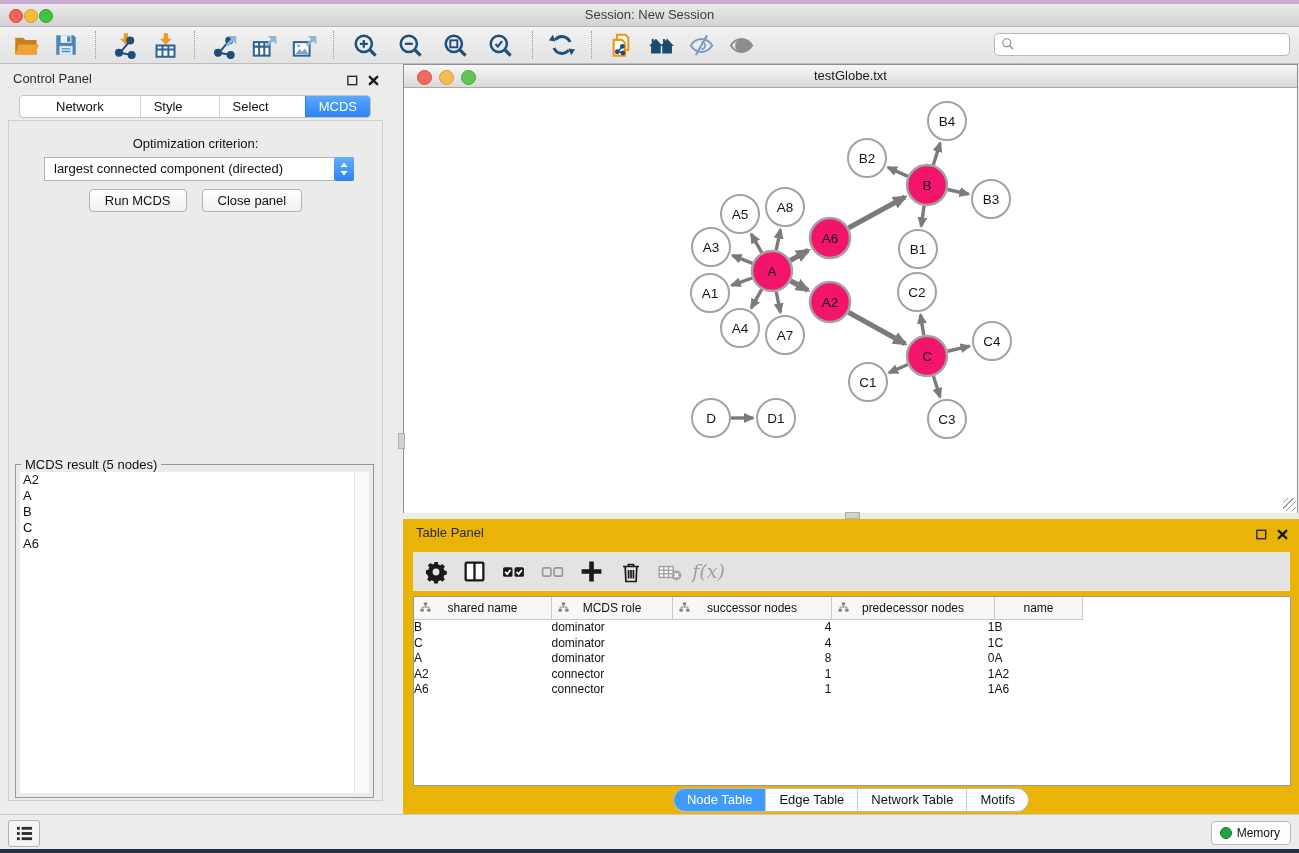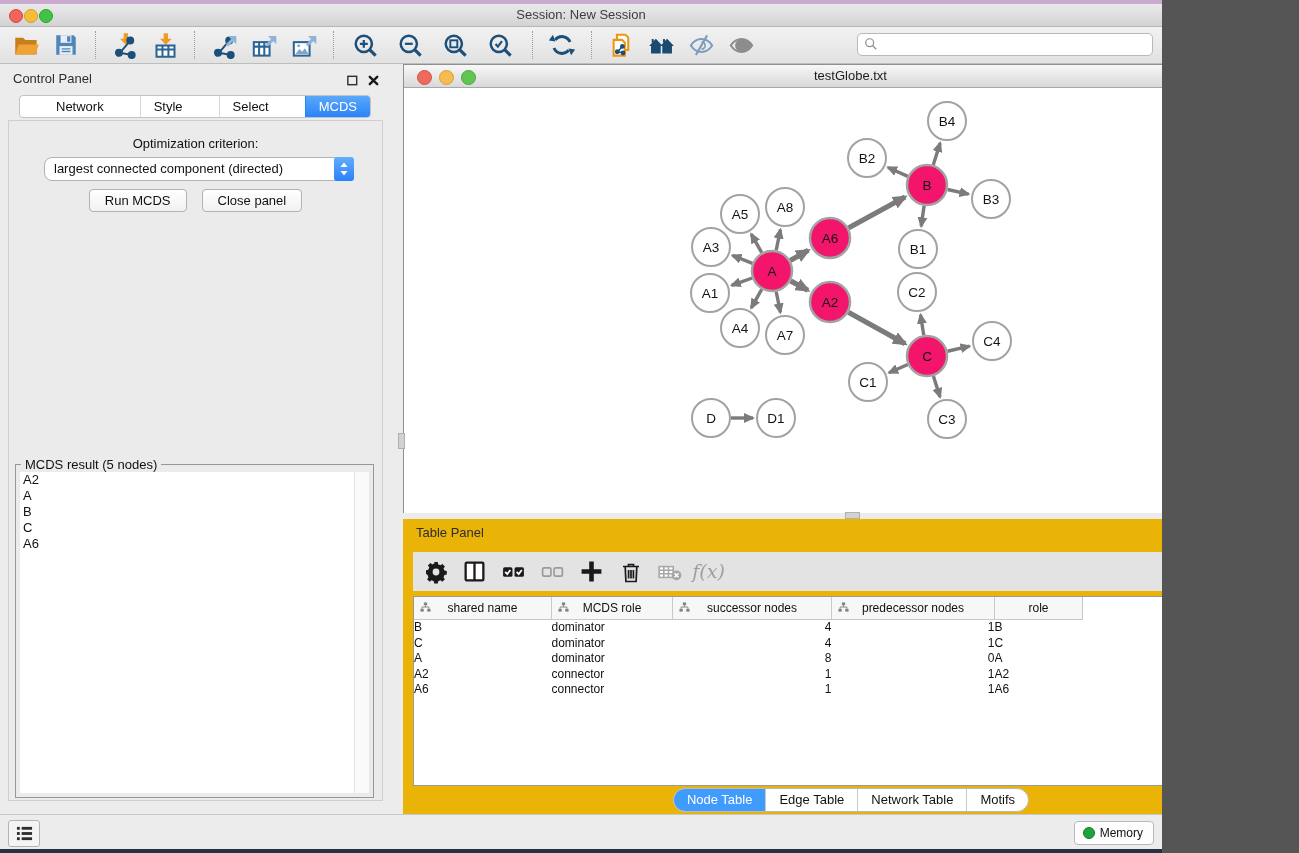--- a/index.html
+++ b/index.html
@@ -1,16 +1,16 @@
 <!DOCTYPE html>
 <html><head>
 <meta charset="utf-8">
 <style>
   html,body{margin:0;padding:0;background:#555;}
-  .screen{position:relative;width:1162px;height:853px;background:#ececec;overflow:hidden;
+  .screen{position:relative;width:1299px;height:853px;background:#ececec;overflow:hidden;
           font-family:"Liberation Sans",sans-serif;-webkit-font-smoothing:antialiased;}
   
   .top-strip{position:absolute;left:0;top:0;width:100%;height:4px;background:#c9abd0;}
   .titlebar{position:absolute;left:0;top:4px;width:100%;height:22px;
             background:linear-gradient(#eaeaea,#d3d3d3);border-bottom:1px solid #b6b6b6;}
   .tl{position:absolute;top:5px;width:12px;height:12px;border-radius:50%;}
   .tl.red{left:9px;background:#f4645c;border:1px solid #d9443e;}
   .tl.yellow{left:24px;background:#f8bd38;border:1px solid #d89b28;}
   .tl.green{left:39px;background:#41c244;border:1px solid #2aa22e;}
   .main-title{position:absolute;left:0;right:0;top:3px;text-align:center;font-size:13px;color:#3c3c3c;}
@@ -32,21 +32,21 @@
   
   .control-dock{position:absolute;left:0;top:65px;width:390px;height:749px;background:#ececec;}
   .cp-tabs{position:absolute;top:30px;left:50%;transform:translateX(-50%);}
   .seg-tabs{display:inline-flex;border:1px solid #c3c3c3;border-radius:4px;overflow:hidden;background:#fff;height:21px;}
   .seg{padding:0 13px;font-size:13px;line-height:21px;color:#111;border-left:1px solid #d8d8d8;white-space:nowrap;margin-left:23px;}
   .seg:first-child{border-left:none;}
   .seg.active{background:linear-gradient(#5ba8fb,#2a84f8);color:#fff;border-left-color:#2a84f8;}
   .cp-inner{position:absolute;left:8px;right:7px;top:55px;bottom:13px;background:#ebebeb;border:1px solid #cfcfcf;}
   .opt-label{position:absolute;top:15px;left:0;right:0;text-align:center;font-size:13px;color:#111;}
   .combo{position:absolute;left:35px;right:28px;top:36px;height:22px;background:#fff;
-         border:1px solid #b2b2b2;border-radius:8px;font-size:13px;line-height:22px;}
+         border:1px solid #b2b2b2;border-radius:0;font-size:13px;line-height:22px;}
   .combo-text{position:absolute;left:9px;top:0;color:#111;white-space:nowrap;}
   .combo-stepper{position:absolute;right:-1px;top:-1px;width:20px;height:24px;border-radius:3px;
                  background:linear-gradient(#64adfc,#2a82f7);display:flex;align-items:center;justify-content:center;}
   .cp-buttons{position:absolute;top:68px;left:0;right:0;display:flex;justify-content:center;gap:15px;}
   .std-btn{height:23px;padding:0 15px;border:1px solid #b2b2b2;border-radius:4px;
            background:linear-gradient(#ffffff,#f1f1f1);font-size:13px;color:#111;
            font-family:"Liberation Sans",sans-serif;}
   .result-group{position:absolute;left:6px;right:8px;top:343px;bottom:2px;border:1px solid #979797;}
   .legend{position:absolute;top:-8px;left:5px;background:#ebebeb;padding:0 4px;font-size:13px;color:#111;}
   .result-list{position:absolute;left:4px;top:7px;right:4px;bottom:4px;background:#fff;overflow:hidden;}
@@ -596,21 +596,21 @@
               <th style="width: 162px;"><span class="th-ic">
                   <svg viewBox="0 0 12 12" width="11" height="11">
                     <g fill="#828282">
                       <rect x="4.2" y="0.5" width="3.6" height="3"></rect>
                       <rect x="0.5" y="7.5" width="3.6" height="3"></rect>
                       <rect x="7.9" y="7.5" width="3.6" height="3"></rect>
                     </g>
                     <path d="M6 3.5v2M2.3 7.5V5.5h7.4v2" fill="none" stroke="#828282" stroke-width="1"></path>
                   </svg>
                 </span><span>predecessor nodes</span></th>
-              <th style="width: 87px;"><span>role</span></th>
+              <th style="width: 87px;"><span>name</span></th>
             </tr>
           </thead>
           <tbody id="nt-body">
             <tr>
               <td class="al">B</td>
               <td class="al2">dominator</td>
               <td class="ar">4</td>
               <td class="ar">1</td>
               <td class="al">B</td>
             </tr>

